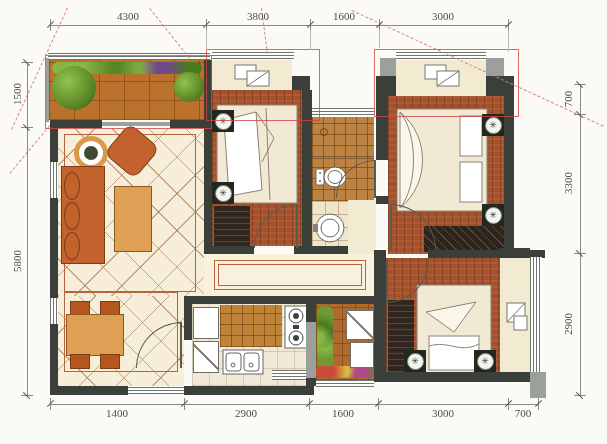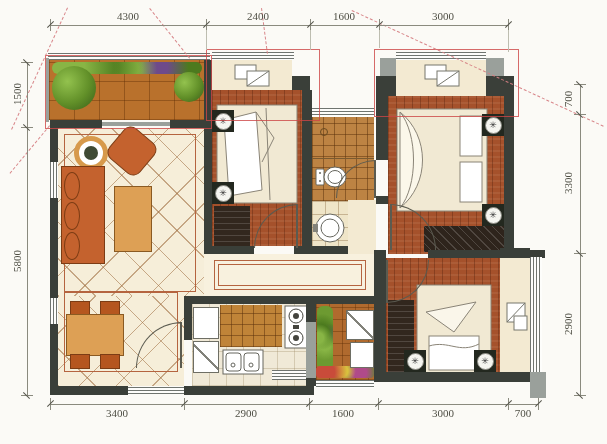--- a/index.html
+++ b/index.html
@@ -267,36 +267,36 @@
   <div class="abs dash" style="left:262px;top:8px;width:46px;transform:rotate(82.6deg)"></div>
   <div class="abs dash" style="left:352px;top:10px;width:277px;transform:rotate(24.7deg)"></div>
 
   <div class="abs dimline" style="left:50px;top:25px;width:458px;height:1px"></div>
   <div class="abs tickv" style="left:50px;top:19px"></div>
   <div class="abs tickv" style="left:206px;top:19px"></div>
   <div class="abs tickv" style="left:310px;top:19px"></div>
   <div class="abs tickv" style="left:379px;top:19px"></div>
   <div class="abs tickv" style="left:508px;top:19px"></div>
   <span class="abs dlab" style="left:128px;top:10px">4300</span>
-  <span class="abs dlab" style="left:258px;top:10px">2400</span>
+  <span class="abs dlab" style="left:258px;top:10px">3800</span>
   <span class="abs dlab" style="left:344px;top:10px">1600</span>
   <span class="abs dlab" style="left:443px;top:10px">3000</span>
   <div class="abs ext" style="left:206px;top:30px;width:1px;height:20px"></div>
   <div class="abs ext" style="left:310px;top:30px;width:1px;height:20px"></div>
   <div class="abs ext" style="left:379px;top:30px;width:1px;height:18px"></div>
   <div class="abs ext" style="left:508px;top:30px;width:1px;height:22px"></div>
 
   <div class="abs dimline" style="left:50px;top:404px;width:488px;height:1px"></div>
   <div class="abs tickv" style="left:50px;top:398px"></div>
   <div class="abs tickv" style="left:184px;top:398px"></div>
   <div class="abs tickv" style="left:309px;top:398px"></div>
   <div class="abs tickv" style="left:378px;top:398px"></div>
   <div class="abs tickv" style="left:508px;top:398px"></div>
   <div class="abs tickv" style="left:538px;top:398px"></div>
-  <span class="abs dlab" style="left:117px;top:407px">3400</span>
+  <span class="abs dlab" style="left:117px;top:407px">1400</span>
   <span class="abs dlab" style="left:246px;top:407px">2900</span>
   <span class="abs dlab" style="left:343px;top:407px">1600</span>
   <span class="abs dlab" style="left:443px;top:407px">3000</span>
   <span class="abs dlab" style="left:523px;top:407px">700</span>
 
   <div class="abs dimline" style="left:27px;top:62px;width:1px;height:333px"></div>
   <div class="abs tickh" style="left:21px;top:62px"></div>
   <div class="abs tickh" style="left:21px;top:127px"></div>
   <div class="abs tickh" style="left:21px;top:395px"></div>
   <span class="abs vlab" style="left:17px;top:94px">1500</span>

